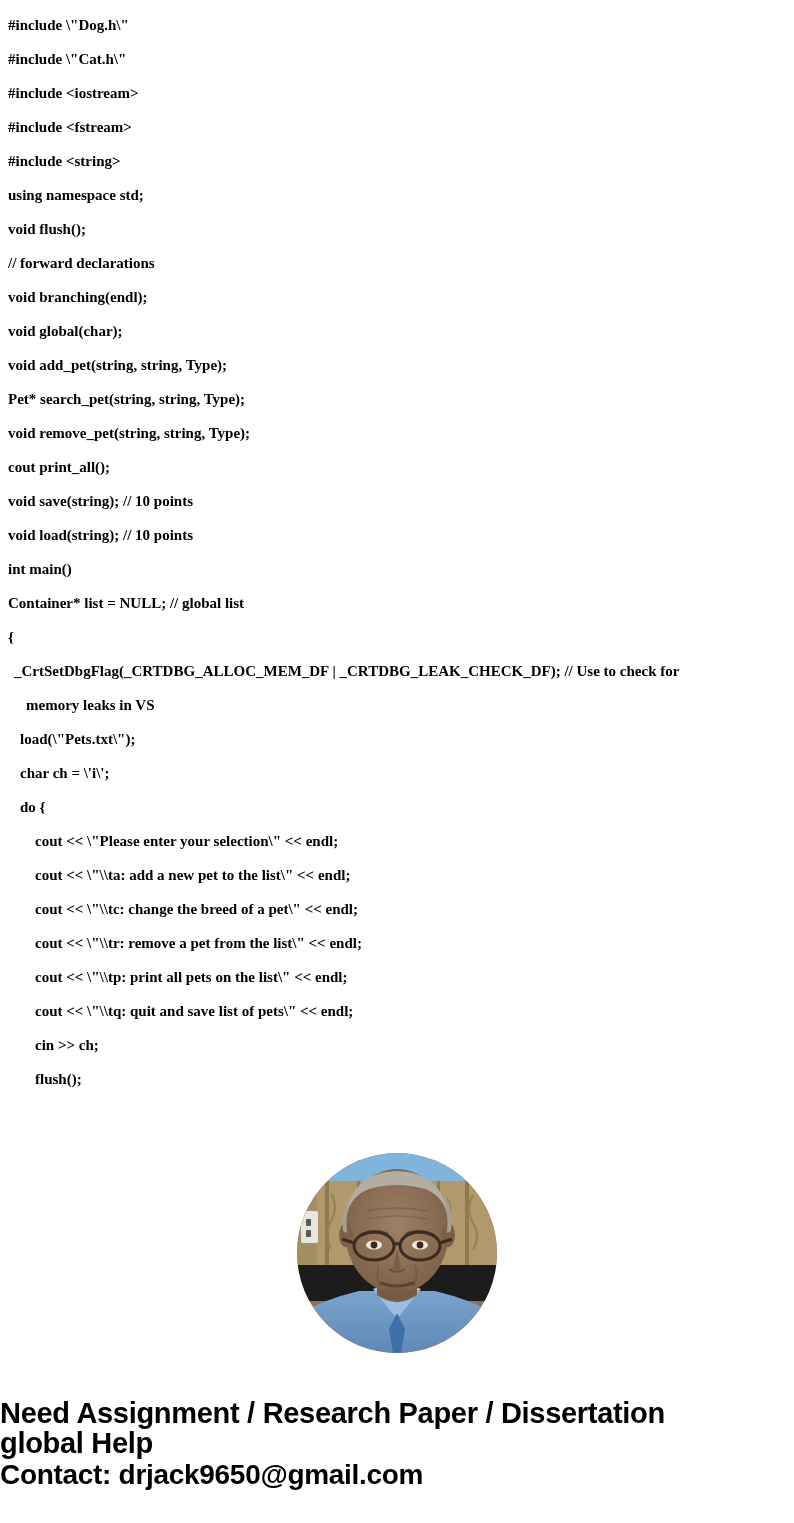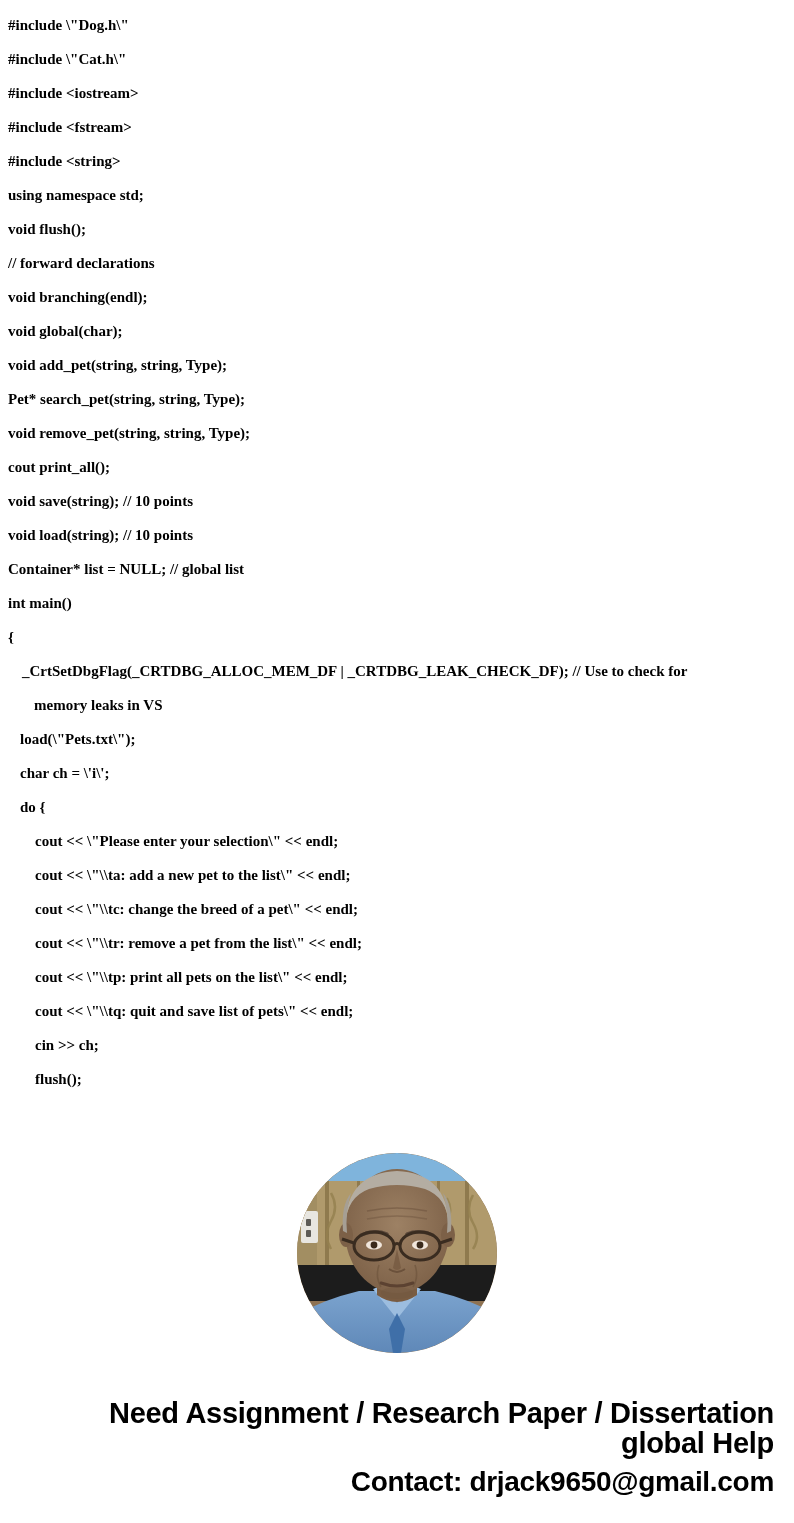--- a/index.html
+++ b/index.html
@@ -38,21 +38,20 @@
     padding-left: 8px;
     padding-right: 60px;
     margin: 0;
   }
   .code-line.ind0 { padding-left: 8px; }
   .code-line.ind1 { padding-left: 20px; }
   .code-line.ind2 { padding-left: 35px; }
   .code-line.wrapline {
     padding-left: 26px;
     text-indent: -12px;
-    margin-left: 8px;
   }
 
   
   #avatar-wrap {
     position: absolute;
     left: 297px;
     top: 1153px;
     width: 200px;
     height: 200px;
   }
@@ -65,34 +64,34 @@
     background: #8e7252;
   }
   #avatar svg { display: block; }
 
   
   #promo {
     position: absolute;
     left: 0;
     top: 1398px;
     width: 774px;
-    text-align: right;
+    text-align: left;
   }
   .promo-line {
     font-family: "Liberation Sans Narrow", "Liberation Sans", "DejaVu Sans", sans-serif;
     font-weight: bold;
     color: #000000;
     font-size: 29px;
     line-height: 30px;
     letter-spacing: -0.3px;
     margin: 0;
   }
   .promo-line.l1 { font-size: 29px; }
   .promo-line.l2 { font-size: 29px; }
-  .promo-line.l3 { font-size: 28px; margin-top: 9px; padding-left: 16px; }
+  .promo-line.l3 { font-size: 28px; margin-top: 2px; }
 </style>
 </head>
 <body>
 
 <div id="code-listing">
     <div class="code-line ind0">#include \"Dog.h\"</div>
     <div class="code-line ind0">#include \"Cat.h\"</div>
     <div class="code-line ind0">#include &lt;iostream&gt;</div>
     <div class="code-line ind0">#include &lt;fstream&gt;</div>
     <div class="code-line ind0">#include &lt;string&gt;</div>
@@ -100,22 +99,22 @@
     <div class="code-line ind0">void flush();</div>
     <div class="code-line ind0">// forward declarations</div>
     <div class="code-line ind0">void branching(endl);</div>
     <div class="code-line ind0">void global(char);</div>
     <div class="code-line ind0">void add_pet(string, string, Type);</div>
     <div class="code-line ind0">Pet* search_pet(string, string, Type);</div>
     <div class="code-line ind0">void remove_pet(string, string, Type);</div>
     <div class="code-line ind0">cout print_all();</div>
     <div class="code-line ind0">void save(string); // 10 points</div>
     <div class="code-line ind0">void load(string); // 10 points</div>
+    <div class="code-line ind0">int main()</div>
     <div class="code-line ind0">Container* list = NULL; // global list</div>
-    <div class="code-line ind0">int main()</div>
     <div class="code-line ind0">{</div>
     <div class="code-line wrapline">_CrtSetDbgFlag(_CRTDBG_ALLOC_MEM_DF | _CRTDBG_LEAK_CHECK_DF); // Use to check for memory leaks in VS</div>
     <div class="code-line ind1">load(\"Pets.txt\");</div>
     <div class="code-line ind1">char ch = \'i\';</div>
     <div class="code-line ind1">do {</div>
     <div class="code-line ind2">cout &lt;&lt; \"Please enter your selection\" &lt;&lt; endl;</div>
     <div class="code-line ind2">cout &lt;&lt; \"\\ta: add a new pet to the list\" &lt;&lt; endl;</div>
     <div class="code-line ind2">cout &lt;&lt; \"\\tc: change the breed of a pet\" &lt;&lt; endl;</div>
     <div class="code-line ind2">cout &lt;&lt; \"\\tr: remove a pet from the list\" &lt;&lt; endl;</div>
     <div class="code-line ind2">cout &lt;&lt; \"\\tp: print all pets on the list\" &lt;&lt; endl;</div>

